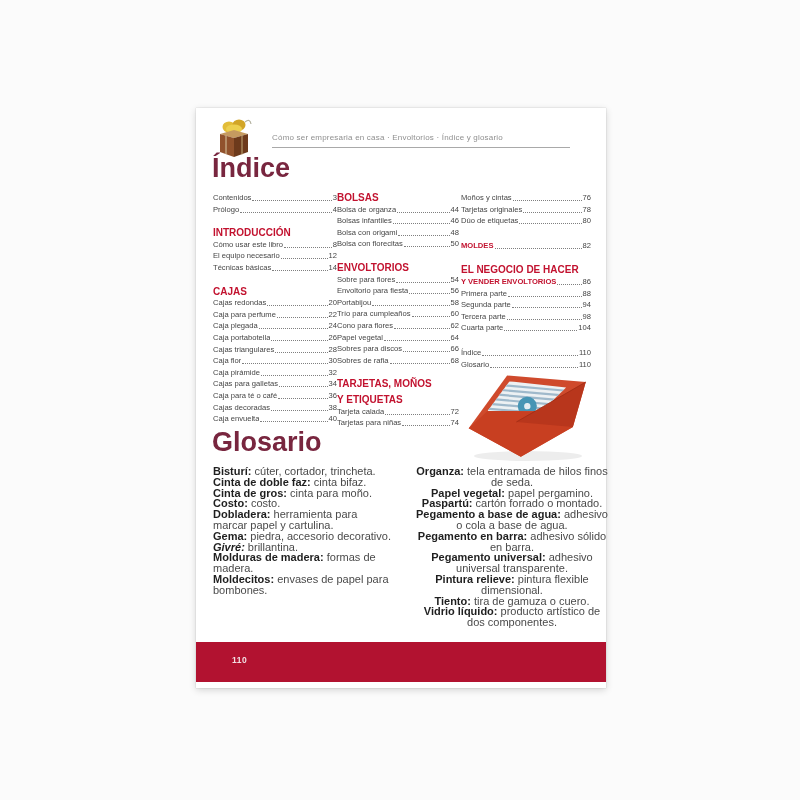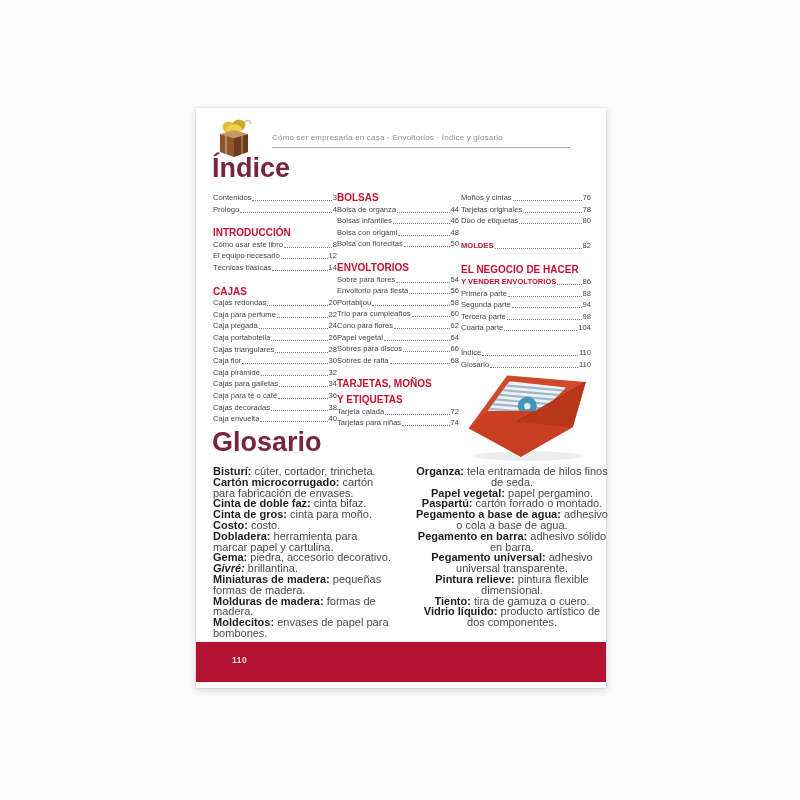--- a/index.html
+++ b/index.html
@@ -306,28 +306,26 @@
       <polygon points="8,56 28,40 82,44 112,62 58,88" fill="#c83f21"></polygon>
       <polygon points="128,18 112,62 56,53" fill="#b8361c"></polygon>
       <line x1="128" y1="18" x2="56" y2="53" stroke="#a02c14" stroke-width="0.8"></line>
     </g>
   </svg>
 
   <div class="title" id="t-glosario">Glosario</div>
 
   <div class="gcol" id="gcol1">
     <p><span class="gt">Bisturí:</span> <span class="gt gi"></span> <span>cúter, cortador, trincheta.</span></p>
-    <p><span class="gt">Cartón microcorrugado:</span> <span class="gt gi"></span> <span>cartón para fabricación de envases.</span></p>
     <p><span class="gt">Cinta de doble faz:</span> <span class="gt gi"></span> <span>cinta bifaz.</span></p>
     <p><span class="gt">Cinta de gros:</span> <span class="gt gi"></span> <span>cinta para moño.</span></p>
     <p><span class="gt">Costo:</span> <span class="gt gi"></span> <span>costo.</span></p>
     <p><span class="gt">Dobladera:</span> <span class="gt gi"></span> <span>herramienta para marcar papel y cartulina.</span></p>
     <p><span class="gt">Gema:</span> <span class="gt gi"></span> <span>piedra, accesorio decorativo.</span></p>
     <p><span class="gt"></span> <span class="gt gi">Givré:</span> <span>brillantina.</span></p>
-    <p><span class="gt">Miniaturas de madera:</span> <span class="gt gi"></span> <span>pequeñas formas de madera.</span></p>
     <p><span class="gt">Molduras de madera:</span> <span class="gt gi"></span> <span>formas de madera.</span></p>
     <p><span class="gt">Moldecitos:</span> <span class="gt gi"></span> <span>envases de papel para bombones.</span></p>
   </div>
 
   <div class="gcol" id="gcol2">
     <p><span class="gt">Organza:</span> <span class="gt gi"></span> <span>tela entramada de hilos finos de seda.</span></p>
     <p><span class="gt">Papel vegetal:</span> <span class="gt gi"></span> <span>papel pergamino.</span></p>
     <p><span class="gt">Paspartú:</span> <span class="gt gi"></span> <span>cartón forrado o montado.</span></p>
     <p><span class="gt">Pegamento a base de agua:</span> <span class="gt gi"></span> <span>adhesivo o cola a base de agua.</span></p>
     <p><span class="gt">Pegamento en barra:</span> <span class="gt gi"></span> <span>adhesivo sólido en barra.</span></p>

